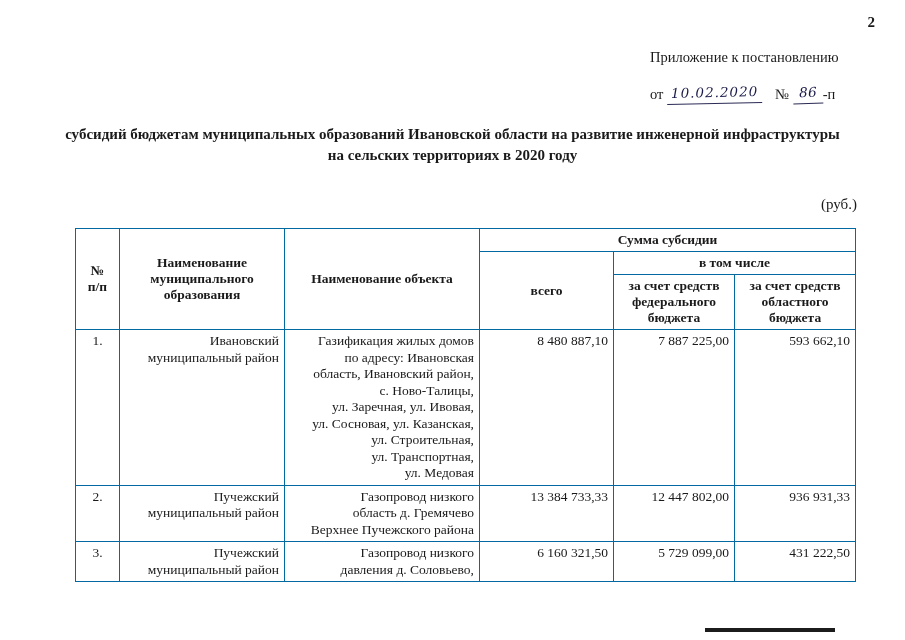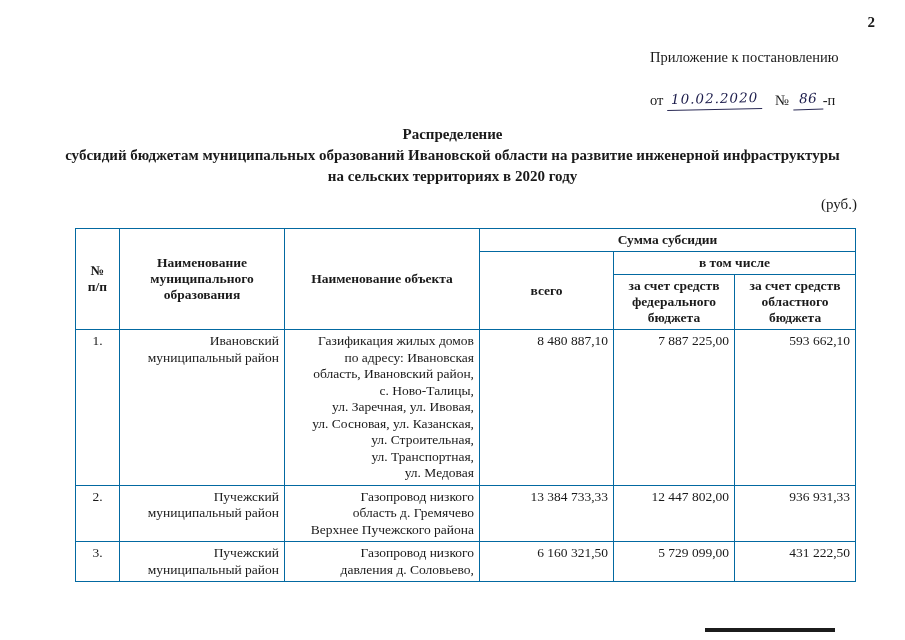--- a/index.html
+++ b/index.html
@@ -34,21 +34,21 @@
     top: 48px;
     left: 650px;
     width: 240px;
     font-size: 14.5px;
     line-height: 19px;
   }
   .approval-block div {
     white-space: nowrap;
   }
   .order-line {
-    margin-top: 22px;
+    margin-top: 16px;
     display: flex;
     align-items: flex-end;
     font-size: 14.5px;
     white-space: nowrap;
   }
   .order-line .lbl {
     margin-right: 4px;
   }
   .hand {
     font-family: "DejaVu Serif", serif;
@@ -139,21 +139,20 @@
     <div class="order-line">
       <span class="lbl">от</span>
       <span class="hand">10.02.2020</span>
       <span class="no">№</span>
       <span class="hand num">86</span>
       <span>-п</span>
     </div>
   </div>
 
   <div class="title">
-    <span class="l1">Распределение</span>
     <span class="l2">субсидий бюджетам муниципальных образований Ивановской области на развитие инженерной инфраструктуры</span>
     <span class="l3">на сельских территориях в 2020 году</span>
   </div>
 
   <div class="units">(руб.)</div>
 
   <table class="main">
     <colgroup>
       <col class="col-num">
       <col class="col-mun">

